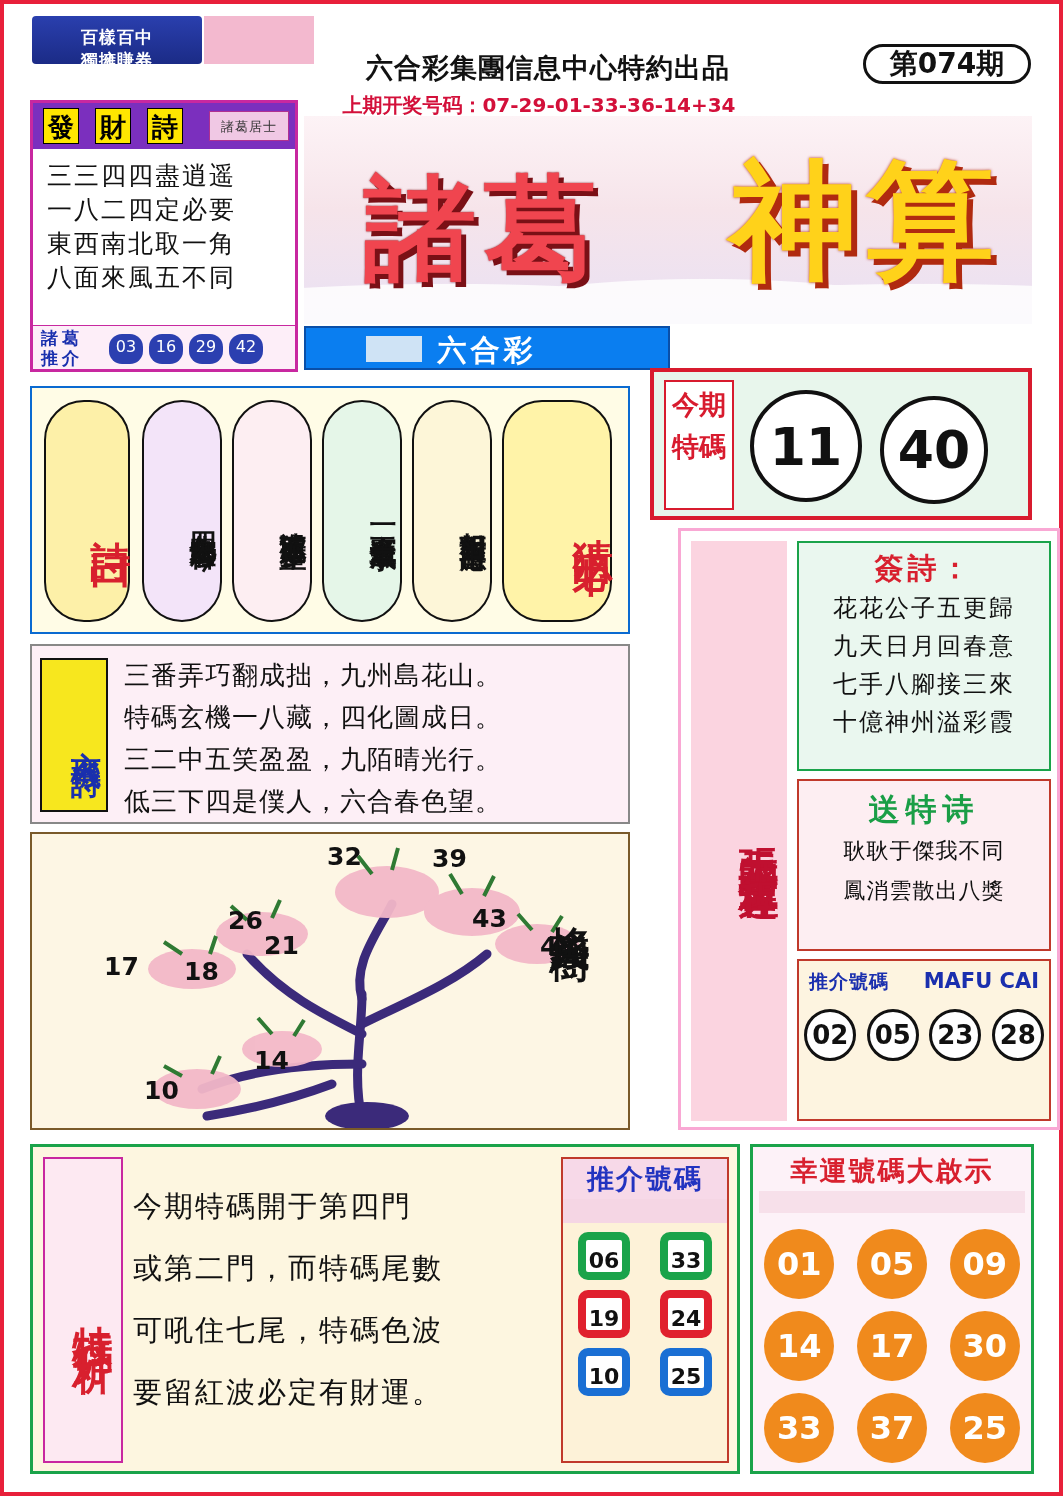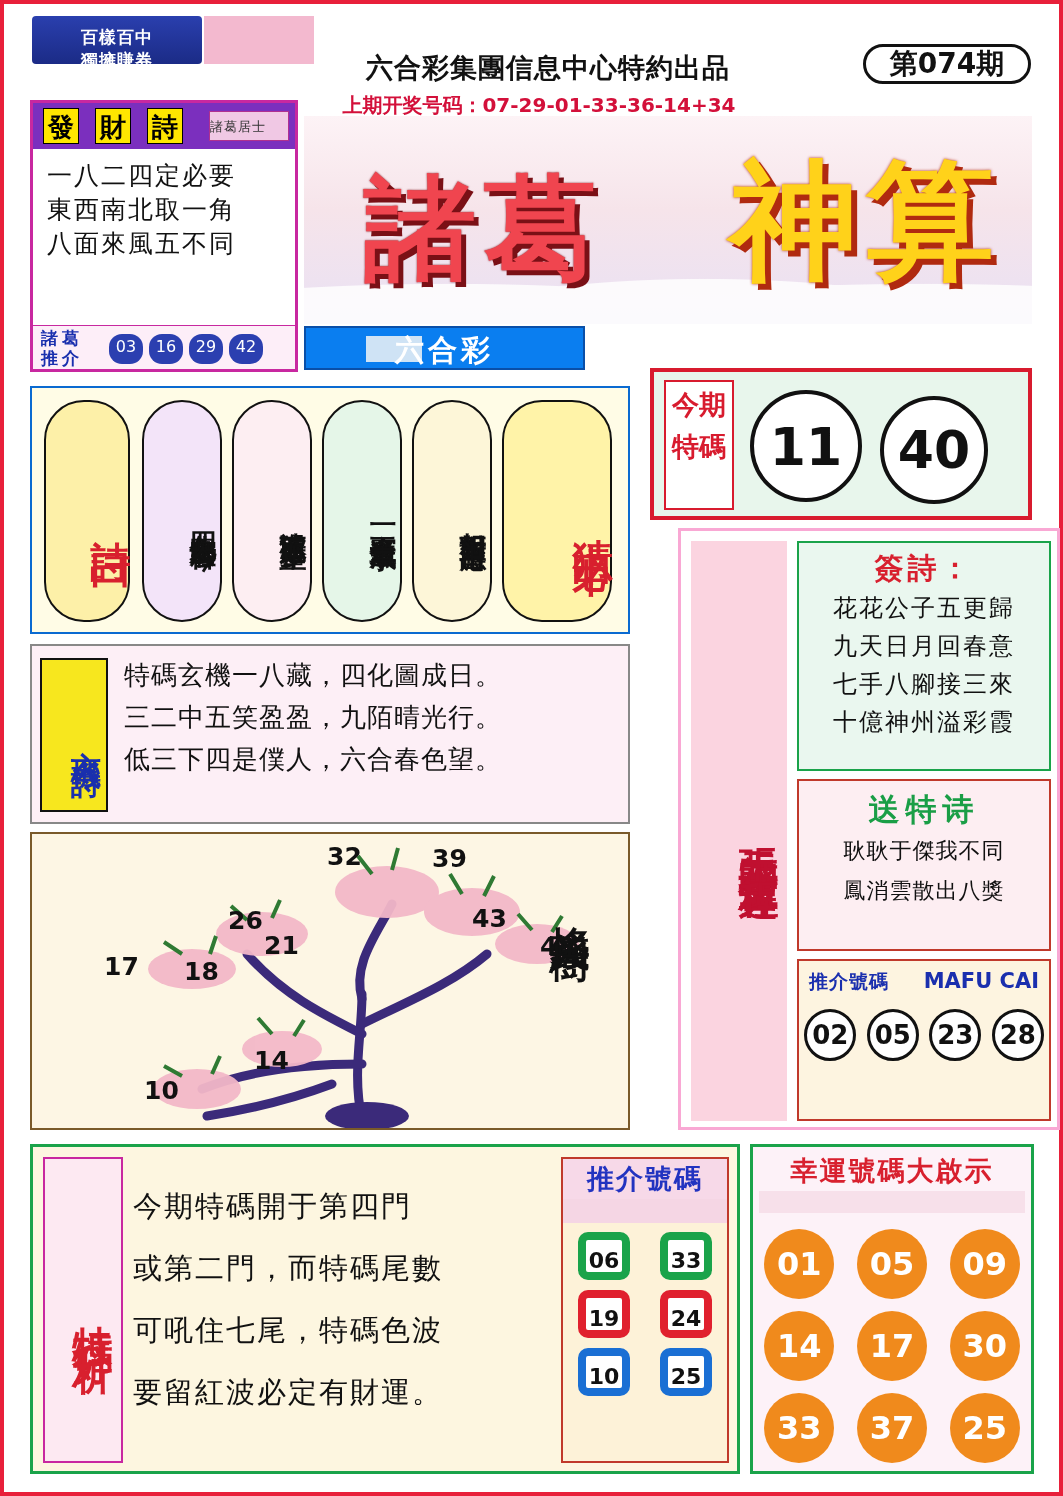--- a/index.html
+++ b/index.html
@@ -51,21 +51,21 @@
   .poem-head { position:relative; height:46px; background:#7b2fbe; }
   .poem-head .ch {
     position:absolute; top:5px; width:36px; height:36px; background:#ffe600;
     color:#000; font-size:26px; font-weight:bold; text-align:center; line-height:36px;
     border:1px solid #000;
   }
   .poem-head .c1{left:10px;} .poem-head .c2{left:62px;} .poem-head .c3{left:114px;}
   .poem-head .seal {
     position:absolute; right:6px; top:8px; width:80px; height:30px;
     background:#f0c8e4; border:1px solid #b03090; color:#333;
-    font-size:13px; text-align:left; line-height:30px; letter-spacing:1px;
+    font-size:13px; text-align:center; line-height:30px; letter-spacing:1px;
   }
   .poem-lines { padding:10px 0 0 14px; }
   .poem-lines div { font-size:25px; color:#111; line-height:34px; letter-spacing:2px; }
   .poem-foot { position:absolute; left:0; bottom:0; width:100%; height:44px; background:#fdeef8; border-top:1px solid #c828a0;}
   .poem-foot .lbl { position:absolute; left:8px; top:2px; width:62px; color:#1a2fae; font-size:17px; font-weight:bold; line-height:20px; letter-spacing:4px;}
   .poem-foot .nums { position:absolute; left:76px; top:8px; display:flex; gap:6px; }
   .poem-foot .nums span {
     display:inline-block; width:34px; height:30px; background:#2b3fb0; color:#fff;
     border-radius:13px; font-size:16px; text-align:center; line-height:26px;
   }
@@ -89,21 +89,21 @@
     letter-spacing:8px;
   }
   .art-yellow {
     position:absolute; right:30px; top:20px; font-size:128px; font-weight:bold;
     color:#ffd21a; text-shadow: 6px 6px 0 #b02a10, 0 0 3px #b02a10;
     letter-spacing:8px;
   }
 
   
   .blue-bar {
-    position:absolute; left:300px; top:322px; width:281px; height:44px;
+    position:absolute; left:300px; top:322px; width:366px; height:44px;
     background:#0a7ef0; border:2px solid #0a4fa8;
   }
   .blue-bar .swatch { position:absolute; left:60px; top:8px; width:56px; height:26px; background:#cfe3f5; }
   .blue-bar .txt { position:absolute; left:0; top:3px; width:100%; text-align:center; color:#fff; font-size:29px; font-weight:bold; letter-spacing:4px;}
 
   
   .special-box {
     position:absolute; left:646px; top:364px; width:382px; height:152px;
     border:4px solid #d81b2e; background:#e8f6ec;
   }
@@ -270,20 +270,21 @@
   <div class="last-draw">上期开奖号码：07-29-01-33-36-14+34</div>
 
   <div class="poem-box">
     <div class="poem-head">
       <div class="ch c1">發</div>
       <div class="ch c2">財</div>
       <div class="ch c3">詩</div>
       <div class="seal">諸葛居士</div>
     </div>
     <div class="poem-lines">
+      <div>三三四四盡逍遥</div>
       <div>一八二四定必要</div>
       <div>東西南北取一角</div>
       <div>八面來風五不同</div>
     </div>
     <div class="poem-foot">
       <div class="lbl">諸葛推介</div>
       <div class="nums">
         <span>03</span>
         <span>16</span>
         <span>29</span>
@@ -314,20 +315,21 @@
     <div class="cap c2">四化宏圖壯古今</div>
     <div class="cap c3">沐猴而冠多舉止</div>
     <div class="cap c4">一竅不通無成事</div>
     <div class="cap c5">相對而言羊應出</div>
     <div class="cap c6">猜中必中</div>
   </div>
 
   <div class="xuanji">
     <div class="tag">玄機詩</div>
     <div class="lines">
+      <div>三番弄巧翻成拙，九州島花山。</div>
       <div>特碼玄機一八藏，四化圖成日。</div>
       <div>三二中五笑盈盈，九陌晴光行。</div>
       <div>低三下四是僕人，六合春色望。</div>
     </div>
   </div>
 
   <div class="tree-box">
     <svg width="600" height="294" viewBox="0 0 600 294">
       <g stroke="#3b2a7a" stroke-width="9" fill="none" stroke-linecap="round">
         <path d="M330 285 C320 240, 330 200, 330 160"></path>

